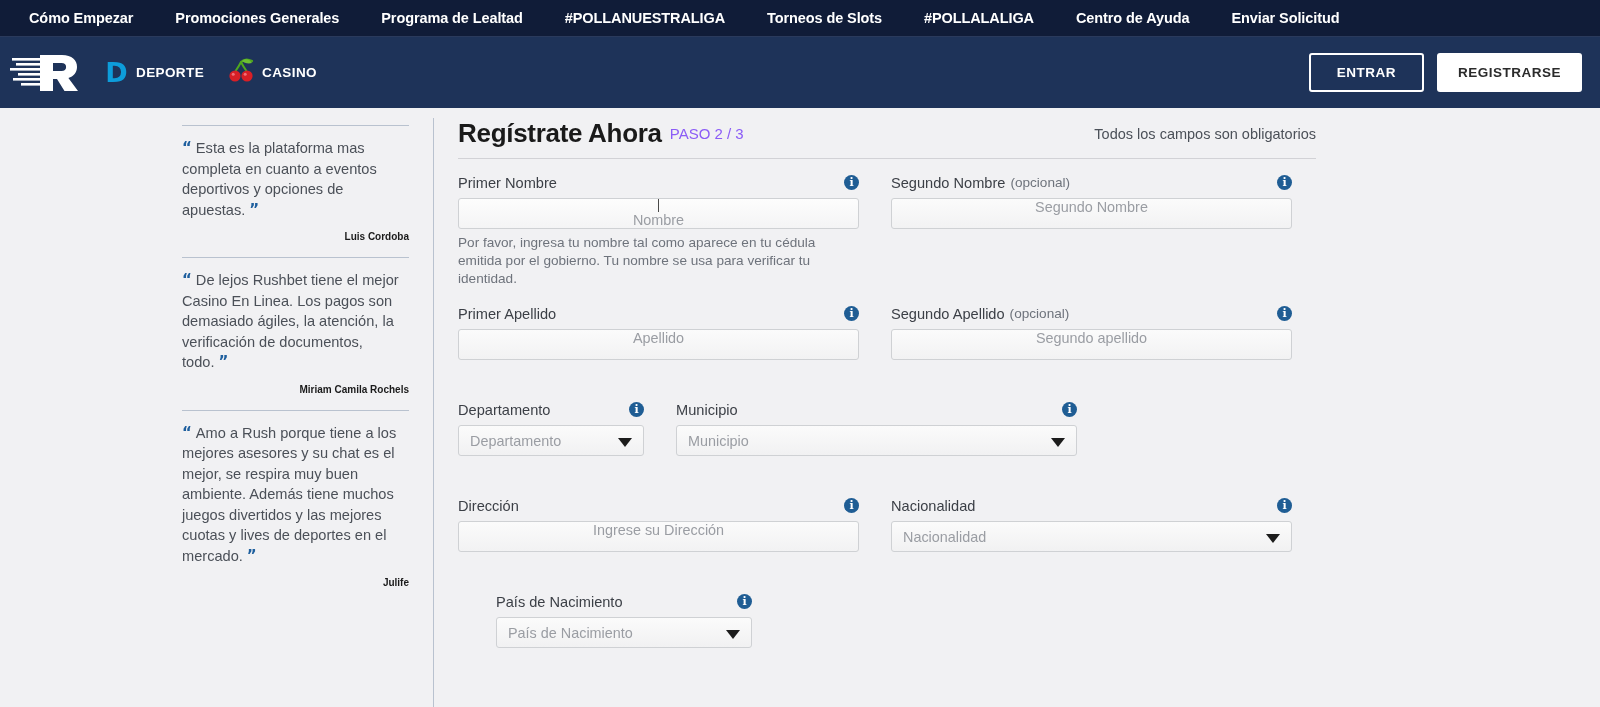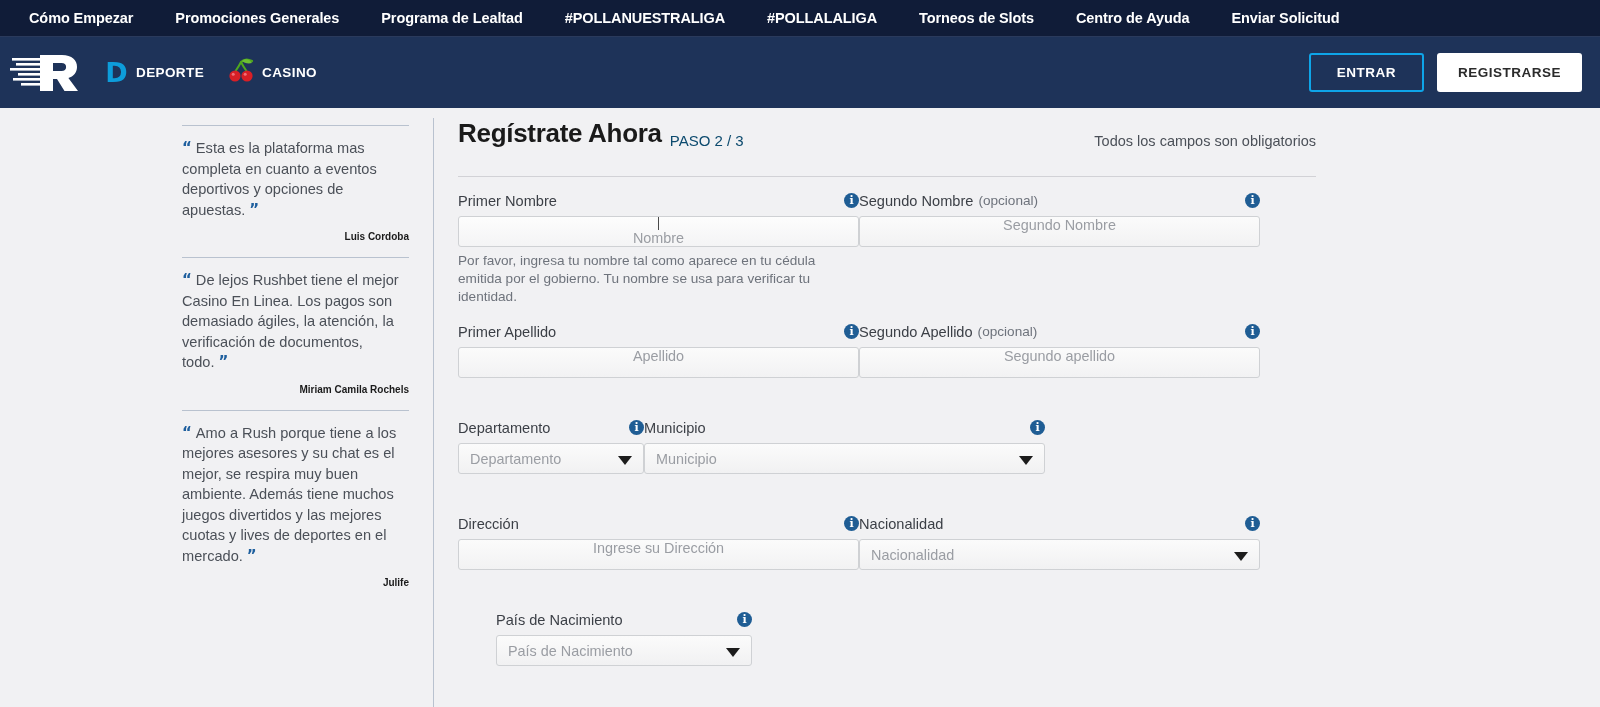--- a/index.html
+++ b/index.html
@@ -69,21 +69,21 @@
     font-family: "DejaVu Sans", sans-serif;
   }
   .auth-area {
     margin-left: auto;
     display: flex;
     align-items: center;
     gap: 13px;
   }
   .btn-login {
     background: #1e3359;
-    border: 2px solid #0ea5e9;
+    border: 2px solid #ffffff;
     color: #ffffff;
     font-size: 13.5px;
     font-weight: 700;
     letter-spacing: 0.5px;
     padding: 10px 26px;
     border-radius: 3px;
     cursor: pointer;
     font-family: "Liberation Sans", sans-serif;
   }
   .btn-register {
@@ -143,46 +143,47 @@
   }
 
   
   .form-area {
     flex: 1;
     padding-left: 24px;
     padding-right: 40px;
   }
   .form-head {
     display: flex;
-    align-items: flex-end;
+    align-items: center;
     position: relative;
-    padding-bottom: 27px;
+    padding-bottom: 9px;
     border-bottom: 1px solid #d2d2d6;
     width: 858px;
   }
   .form-title {
     font-size: 26px;
     font-weight: 700;
     color: #1a1a1a;
     letter-spacing: -0.3px;
   }
   .form-step {
     font-size: 15px;
-    color: #0c4a6e;
+    color: #8b5cf6;
     margin-left: 8px;
   }
   .form-required {
     margin-left: auto;
     font-size: 14.5px;
     color: #4b5058;
   }
 
   .form-grid { padding-top: 14px; }
   .form-row {
     display: flex;
+    gap: 32px;
   }
   .col { width: 401px; flex: 0 0 401px; }
   .col.narrow { width: 186px; flex: 0 0 186px; }
   .col.wide { width: 401px; flex: 0 0 401px; }
 
   .field-label-row {
     display: flex;
     align-items: center;
     margin-bottom: 6px;
     height: 19px;
@@ -270,22 +271,22 @@
   .spacer-md { height: 40px; }
 </style>
 </head>
 <body>
 
 <div class="top-nav">
   <div class="top-nav-item">Cómo Empezar</div>
   <div class="top-nav-item">Promociones Generales</div>
   <div class="top-nav-item">Programa de Lealtad</div>
   <div class="top-nav-item">#POLLANUESTRALIGA</div>
+  <div class="top-nav-item">Torneos de Slots</div>
   <div class="top-nav-item">#POLLALALIGA</div>
-  <div class="top-nav-item">Torneos de Slots</div>
   <div class="top-nav-item">Centro de Ayuda</div>
   <div class="top-nav-item">Enviar Solicitud</div>
 </div>
 
 <div class="brand-header">
 
   <div class="logo-wrap">
     <svg width="78" height="48" viewBox="0 0 78 48">
       <g fill="#ffffff">
         <rect x="2" y="9" width="30" height="2.6"></rect>

